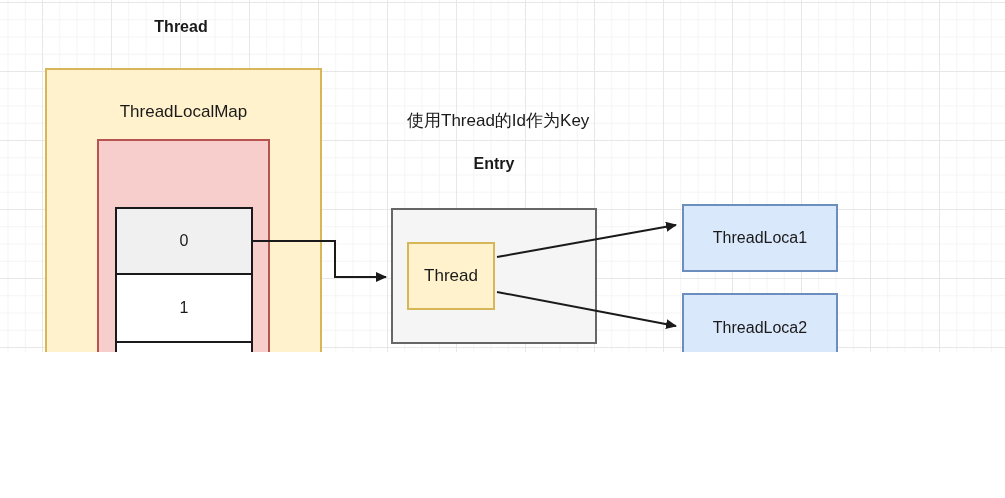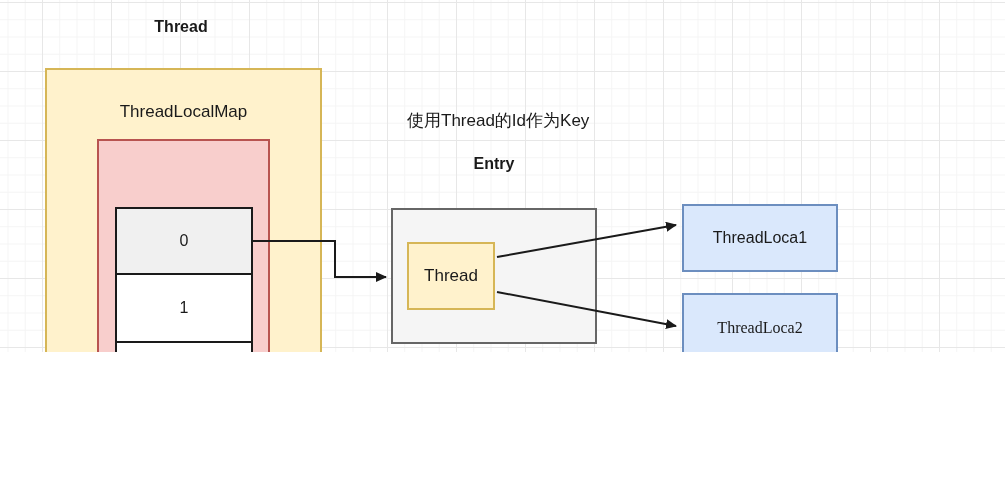--- a/index.html
+++ b/index.html
@@ -105,21 +105,21 @@
 
   <div class="abs annotation" style="left:407px; top:85px;">使用Thread的Id作为Key</div>
 
   <div class="abs label title-text" style="left:391px; top:153px; width:206px; height:22px;">Entry</div>
 
   <div class="abs gray-box" style="left:391px; top:208px; width:206px; height:136px;"></div>
 
   <div class="abs label inner-yellow plain-text" style="left:407px; top:242px; width:88px; height:68px;">Thread</div>
 
   <div class="abs label blue-box" style="left:682px; top:204px; width:156px; height:68px;">ThreadLoca1</div>
-  <div class="abs label blue-box" style="left:682px; top:293px; width:156px; height:69px;font-family:Liberation Serif, serif;">ThreadLoca2</div>
+  <div class="abs label blue-box" style="left:682px; top:293px; width:156px; height:69px;">ThreadLoca2</div>
 
   <svg id="arrow-layer" viewBox="0 0 1005 498" xmlns="http://www.w3.org/2000/svg">
     <defs>
       <marker id="arrowhead" markerWidth="11" markerHeight="10" refX="10" refY="5" orient="auto" markerUnits="userSpaceOnUse">
         <path d="M0,0 L11,5 L0,10 Z" fill="#1a1a1a"></path>
       </marker>
     </defs>
     <path d="M 253 241 L 335 241 L 335 277 L 386 277" fill="none" stroke="#1a1a1a" stroke-width="2" marker-end="url(#arrowhead)"></path>
     <path d="M 497 257 L 676 225" fill="none" stroke="#1a1a1a" stroke-width="2" marker-end="url(#arrowhead)"></path>
     <path d="M 497 292 L 676 326" fill="none" stroke="#1a1a1a" stroke-width="2" marker-end="url(#arrowhead)"></path>

